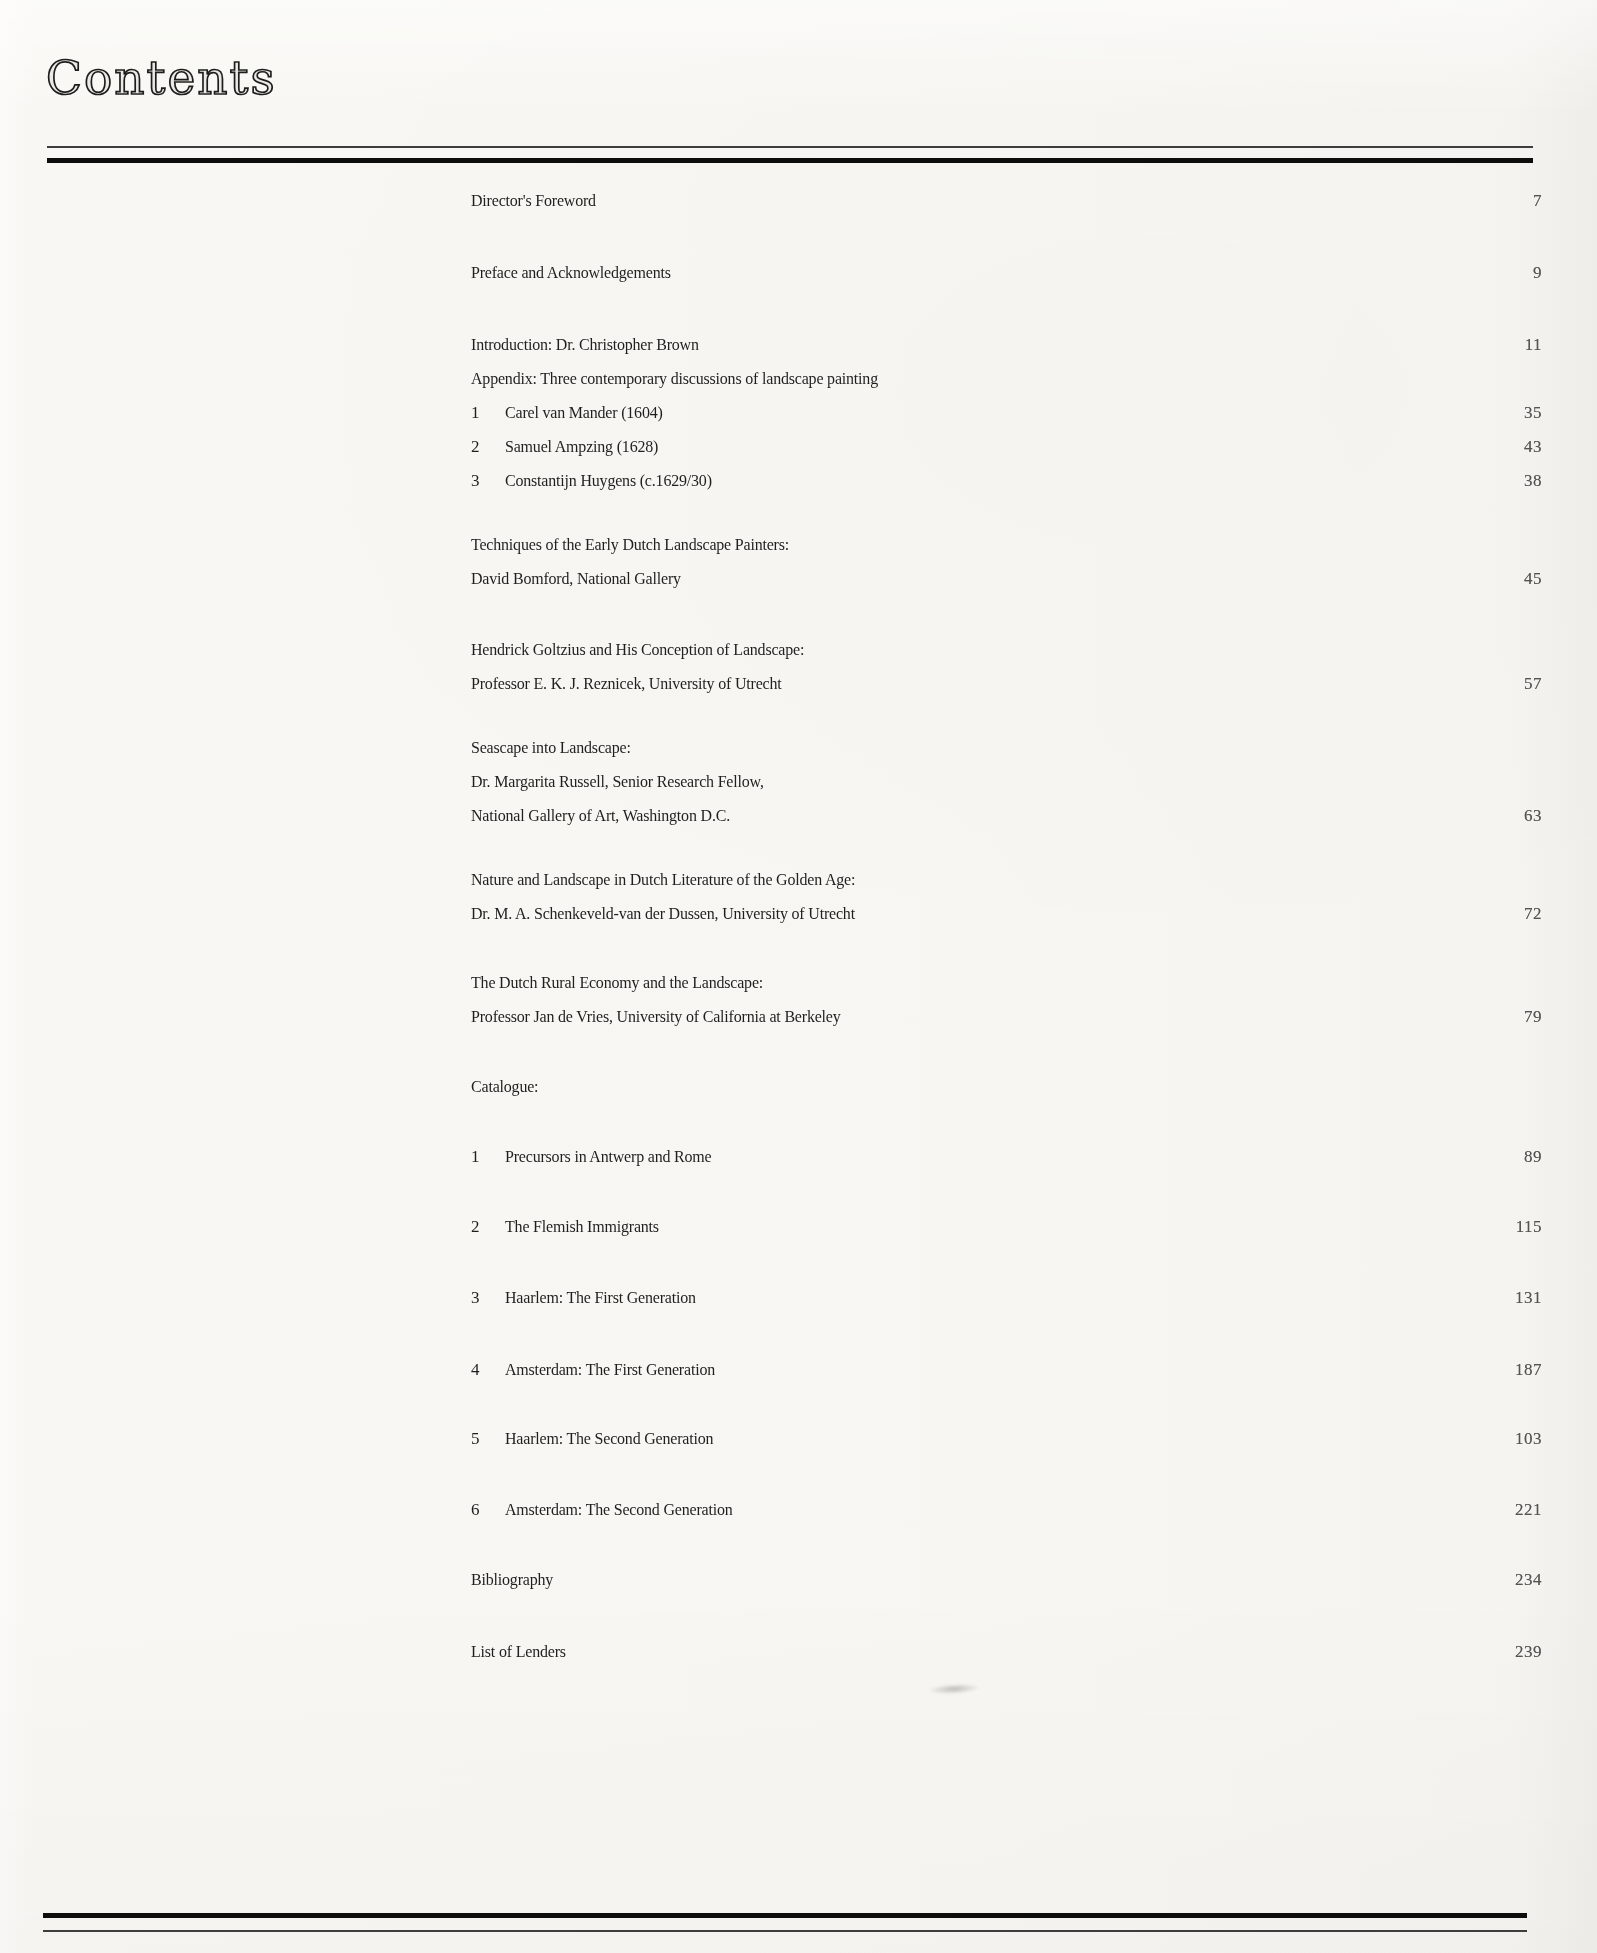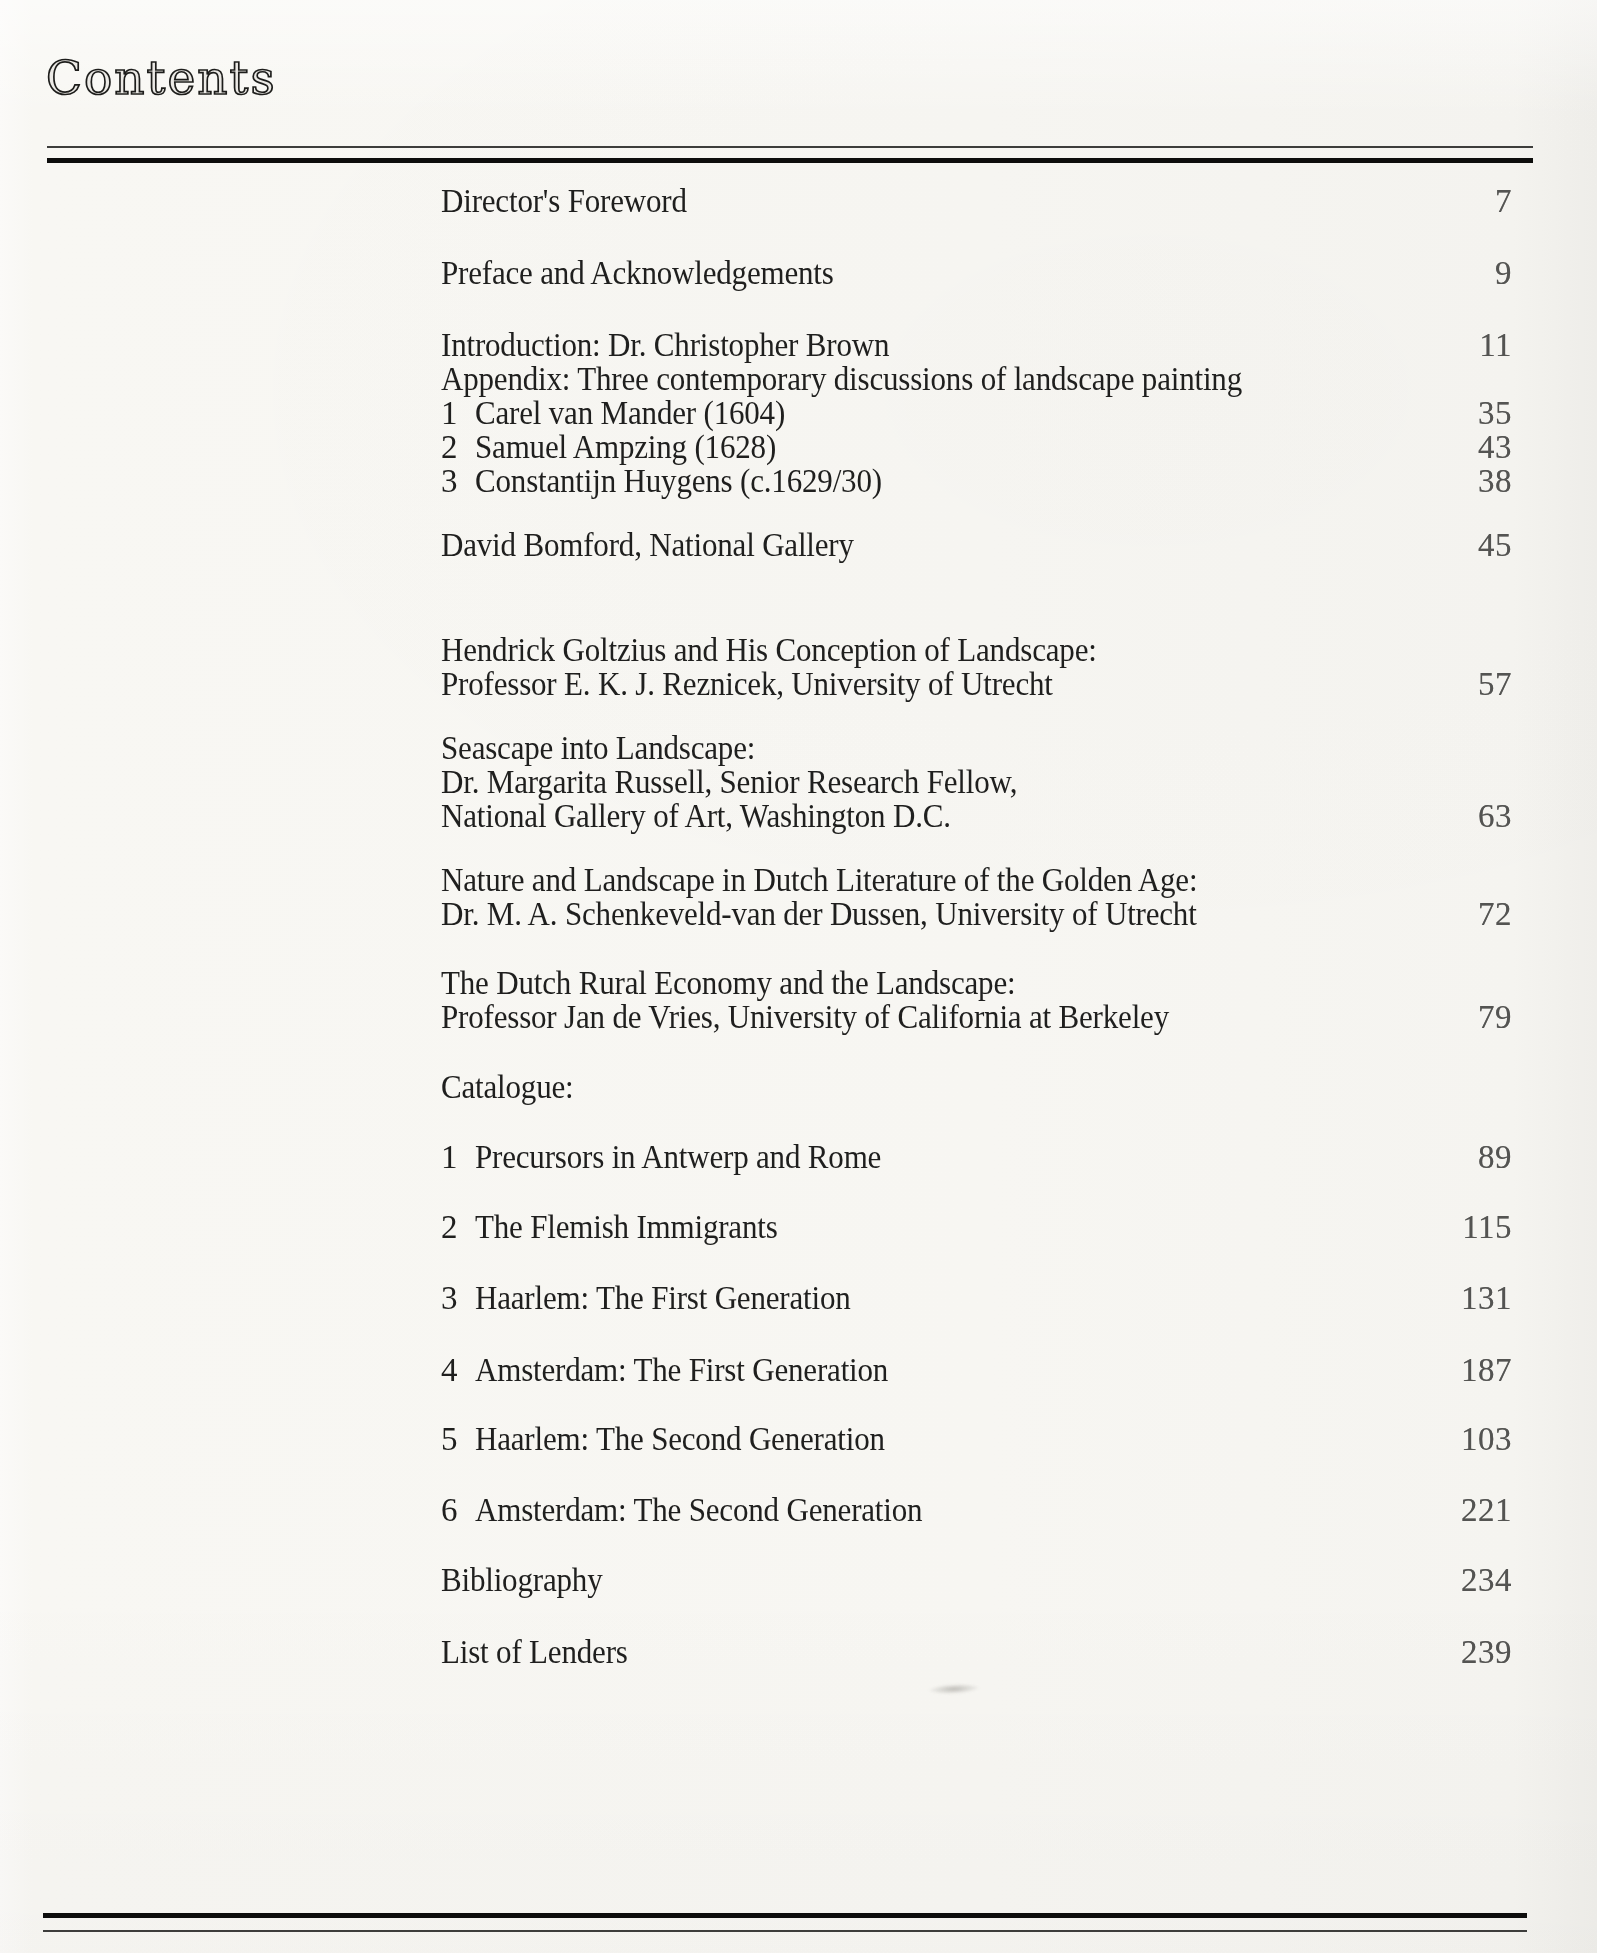--- a/index.html
+++ b/index.html
@@ -33,22 +33,22 @@
   }
   @supports not (-webkit-text-stroke: 1px #000){
     .title{color:#262624;text-shadow:none;}
   }
   .rule{position:absolute;pointer-events:none;}
   .hr-thin{left:47px;top:146px;width:1486px;height:2px;background:#3d3d3b;}
   .hr-thick{left:47px;top:158px;width:1486px;height:5px;background:#0d0d0c;}
   .fr-thick{left:43px;top:1913px;width:1484px;height:5px;background:#0d0d0c;}
   .fr-thin{left:43px;top:1930px;width:1484px;height:2px;background:#3d3d3b;}
   .toc{
-    position:absolute;left:441px;top:0;width:1071px;height:100%;
-    font-size:33px;color:#1f1f1e;
+    position:absolute;left:471px;top:0;width:1071px;height:100%;
+    font-size:17px;color:#1f1f1e;
   }
   .entry{position:absolute;left:0;width:100%;}
   .line{display:flex;align-items:baseline;height:34px;line-height:34px;white-space:nowrap;}
   .no{display:inline-block;width:34px;flex:0 0 34px;}
   .t{display:inline-block;transform:scaleX(.94);transform-origin:0 60%;letter-spacing:-.2px;}
   .pg{
     margin-left:auto;color:#545452;letter-spacing:.5px;
     text-shadow:0 0 .6px rgba(90,90,88,.6);
   }
   .smudge{
@@ -100,20 +100,23 @@
   <span class="pg">43</span>
         </div>
         <div class="line">
     <span class="no">3</span>
           <span class="t">Constantijn Huygens (c.1629/30)</span>
   <span class="pg">38</span>
         </div>
       </div>
       <div class="entry" style="top: 528px;">
         <div class="line">
+    <span class="t">Techniques of the Early Dutch Landscape Painters:</span>
+  </div>
+        <div class="line">
     <span class="t">David Bomford, National Gallery</span>
   <span class="pg">45</span>
         </div>
       </div>
       <div class="entry" style="top: 633px;">
         <div class="line">
     <span class="t">Hendrick Goltzius and His Conception of Landscape:</span>
   </div>
         <div class="line">
     <span class="t">Professor E. K. J. Reznicek, University of Utrecht</span>

